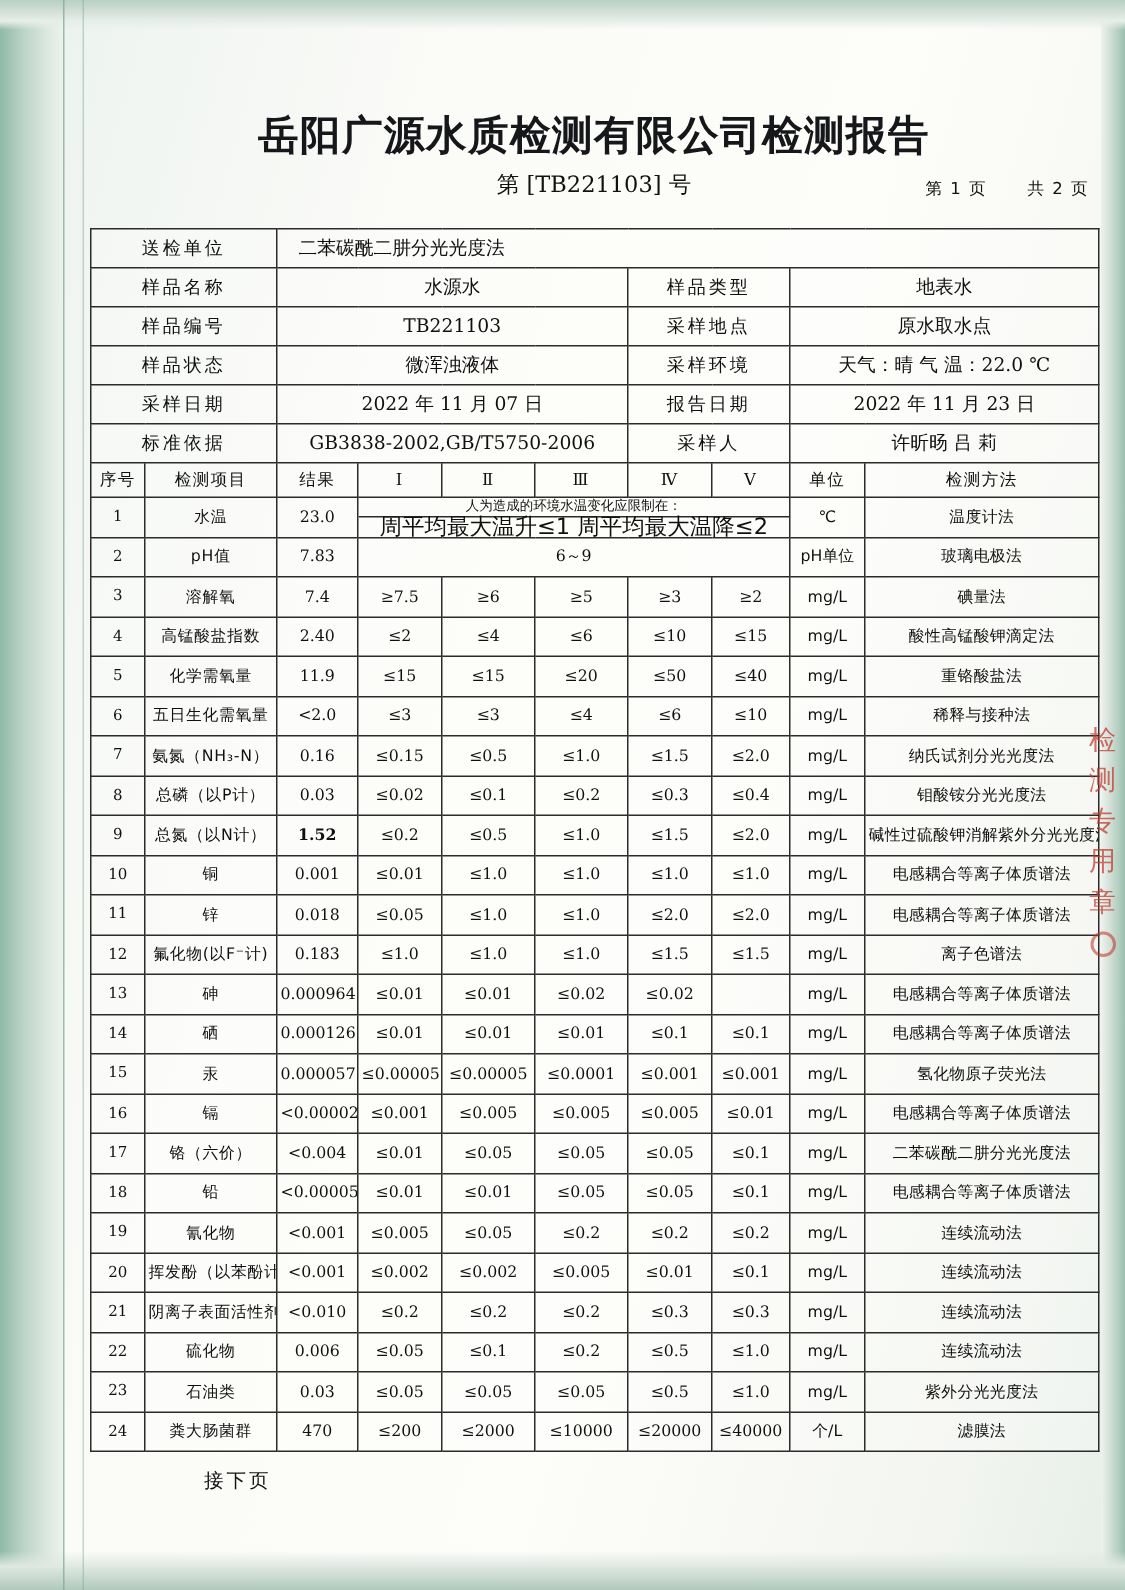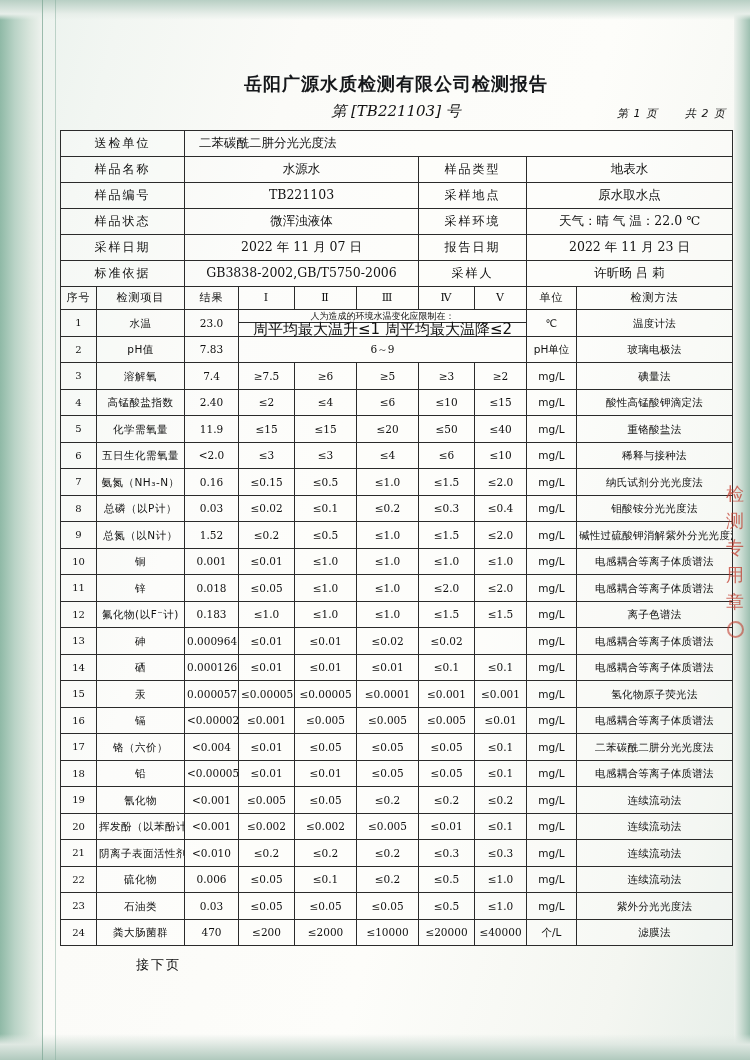--- a/index.html
+++ b/index.html
@@ -51,32 +51,31 @@
     position: absolute;
     left: 60px;
     top: 18px;
     width: 672px;
     font-family: "DejaVu Sans", "Liberation Sans", sans-serif;
   }
   .title {
     text-align: center;
     font-family: "DejaVu Serif", "Liberation Serif", serif;
     font-weight: bold;
-    font-size: 18px;
+    font-size: 27px;
     letter-spacing: 1px;
     color: #15171a;
     margin-top: 54px;
     margin-bottom: 6px;
     white-space: nowrap;
   }
   .docno-row {
     position: relative;
     height: 22px;
-    margin-bottom: 6px;
-    font-style: italic;
+    margin-bottom: 16px;
   }
   .docno {
     text-align: center;
     font-family: "DejaVu Serif", "Liberation Serif", serif;
     font-size: 15px;
     color: #111;
   }
   .pageno {
     position: absolute;
     right: 6px;
@@ -125,21 +124,21 @@
     font-size: 10px;
   }
   .datarow td.item {
     font-size: 10.5px;
     letter-spacing: .5px;
   }
   .datarow td.method {
     font-size: 10.5px;
     letter-spacing: .3px;
   }
-  .bold { font-weight: normal; }
+  .bold { font-weight: bold; }
   .serif { font-family: "DejaVu Serif", "Liberation Serif", serif; }
   .small { font-size: 9.5px; }
   .tail {
     margin-top: 10px;
     margin-left: 76px;
     font-size: 13px;
     letter-spacing: 2px;
     color: #101010;
   }
   .stamp {

